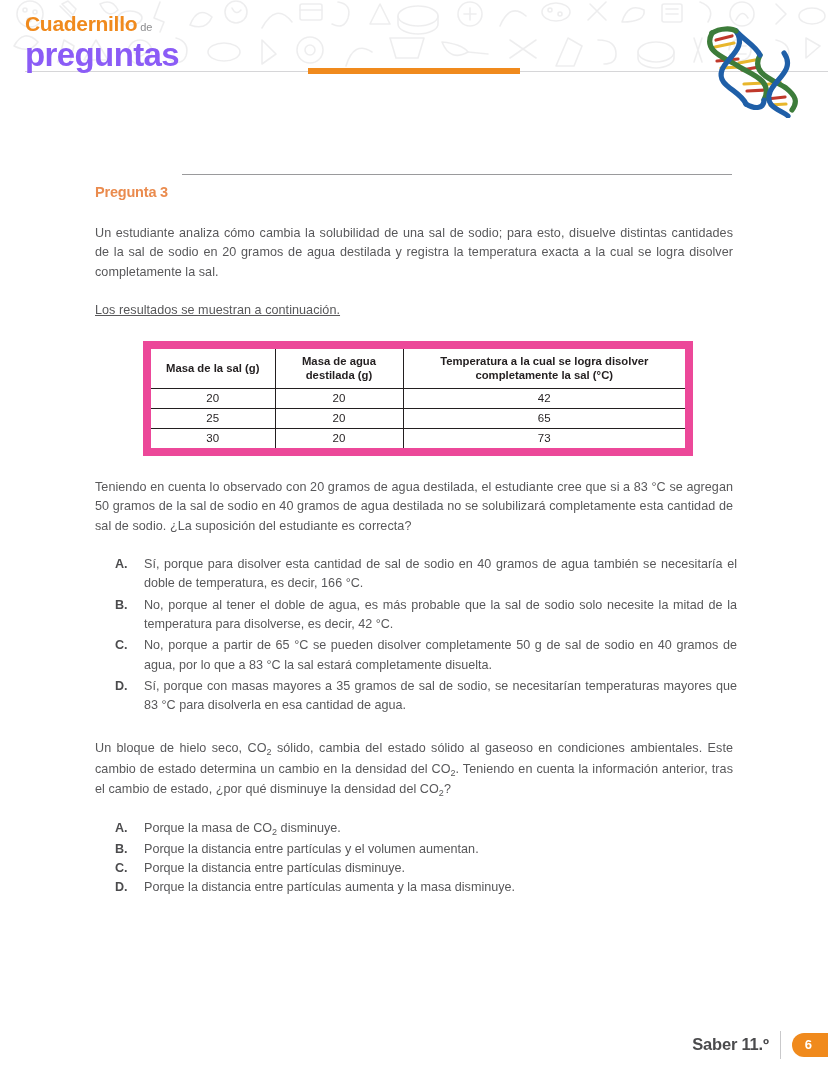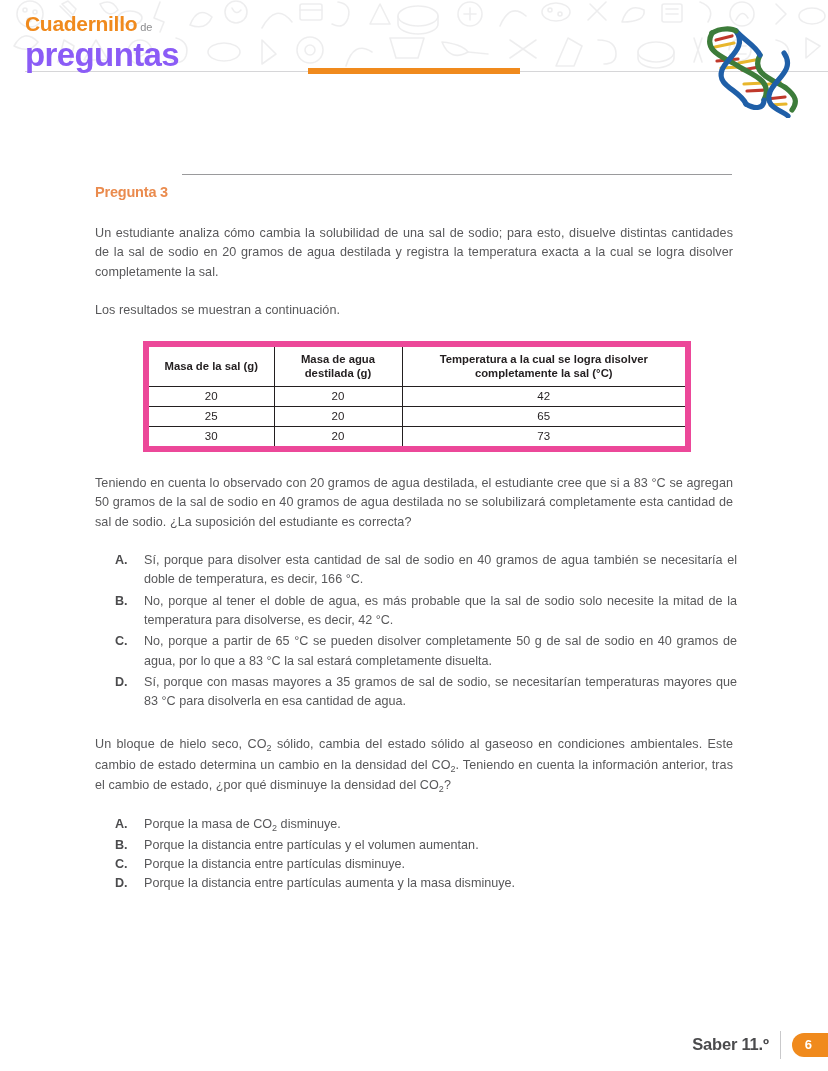--- a/index.html
+++ b/index.html
@@ -122,31 +122,31 @@
 
   .para {
     margin: 0 0 0 95px;
     width: 638px;
     font-size: 12.6px;
     line-height: 19.3px;
     text-align: justify;
     color: #58585a;
     letter-spacing: 0.05px;
   }
-  .para.nojust { text-align: left; }
+  .para.nojust { text-align: left; text-decoration: underline; }
 
   sub { font-size: 9px; vertical-align: baseline; position: relative; top: 3px; }
 
   
   .tbl-wrap {
     margin-left: 143px;
   }
   table.data {
     border-collapse: collapse;
-    border: 6px solid #ec4899;
+    border: 8px solid #ec4899;
     width: 542px;
     table-layout: fixed;
   }
   table.data th {
     border: 1px solid #231f20;
     font-size: 11.3px;
     font-weight: bold;
     color: #231f20;
     padding: 5px 4px 6px 4px;
     line-height: 14px;

